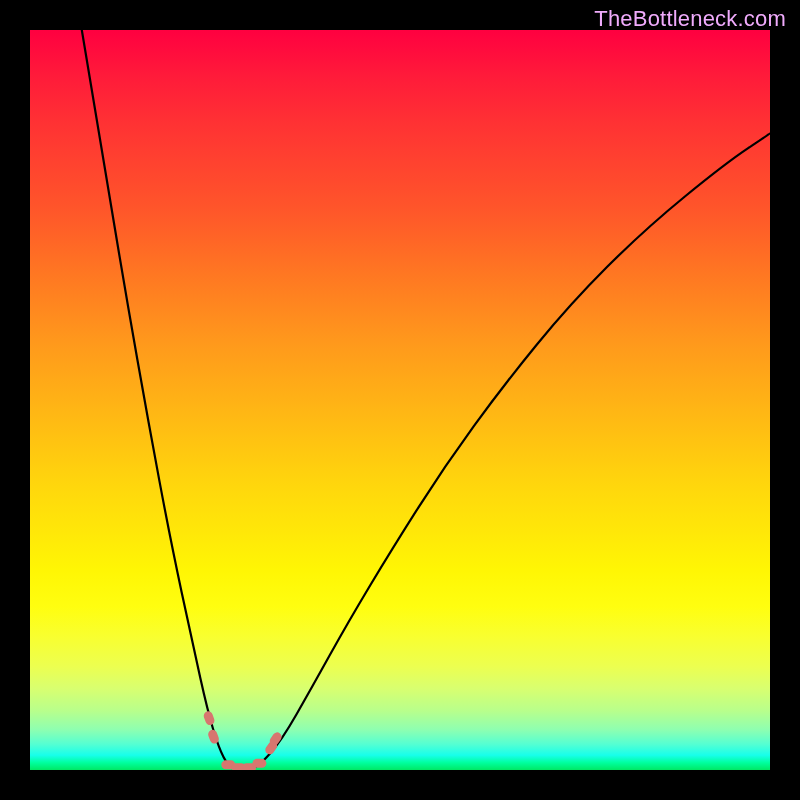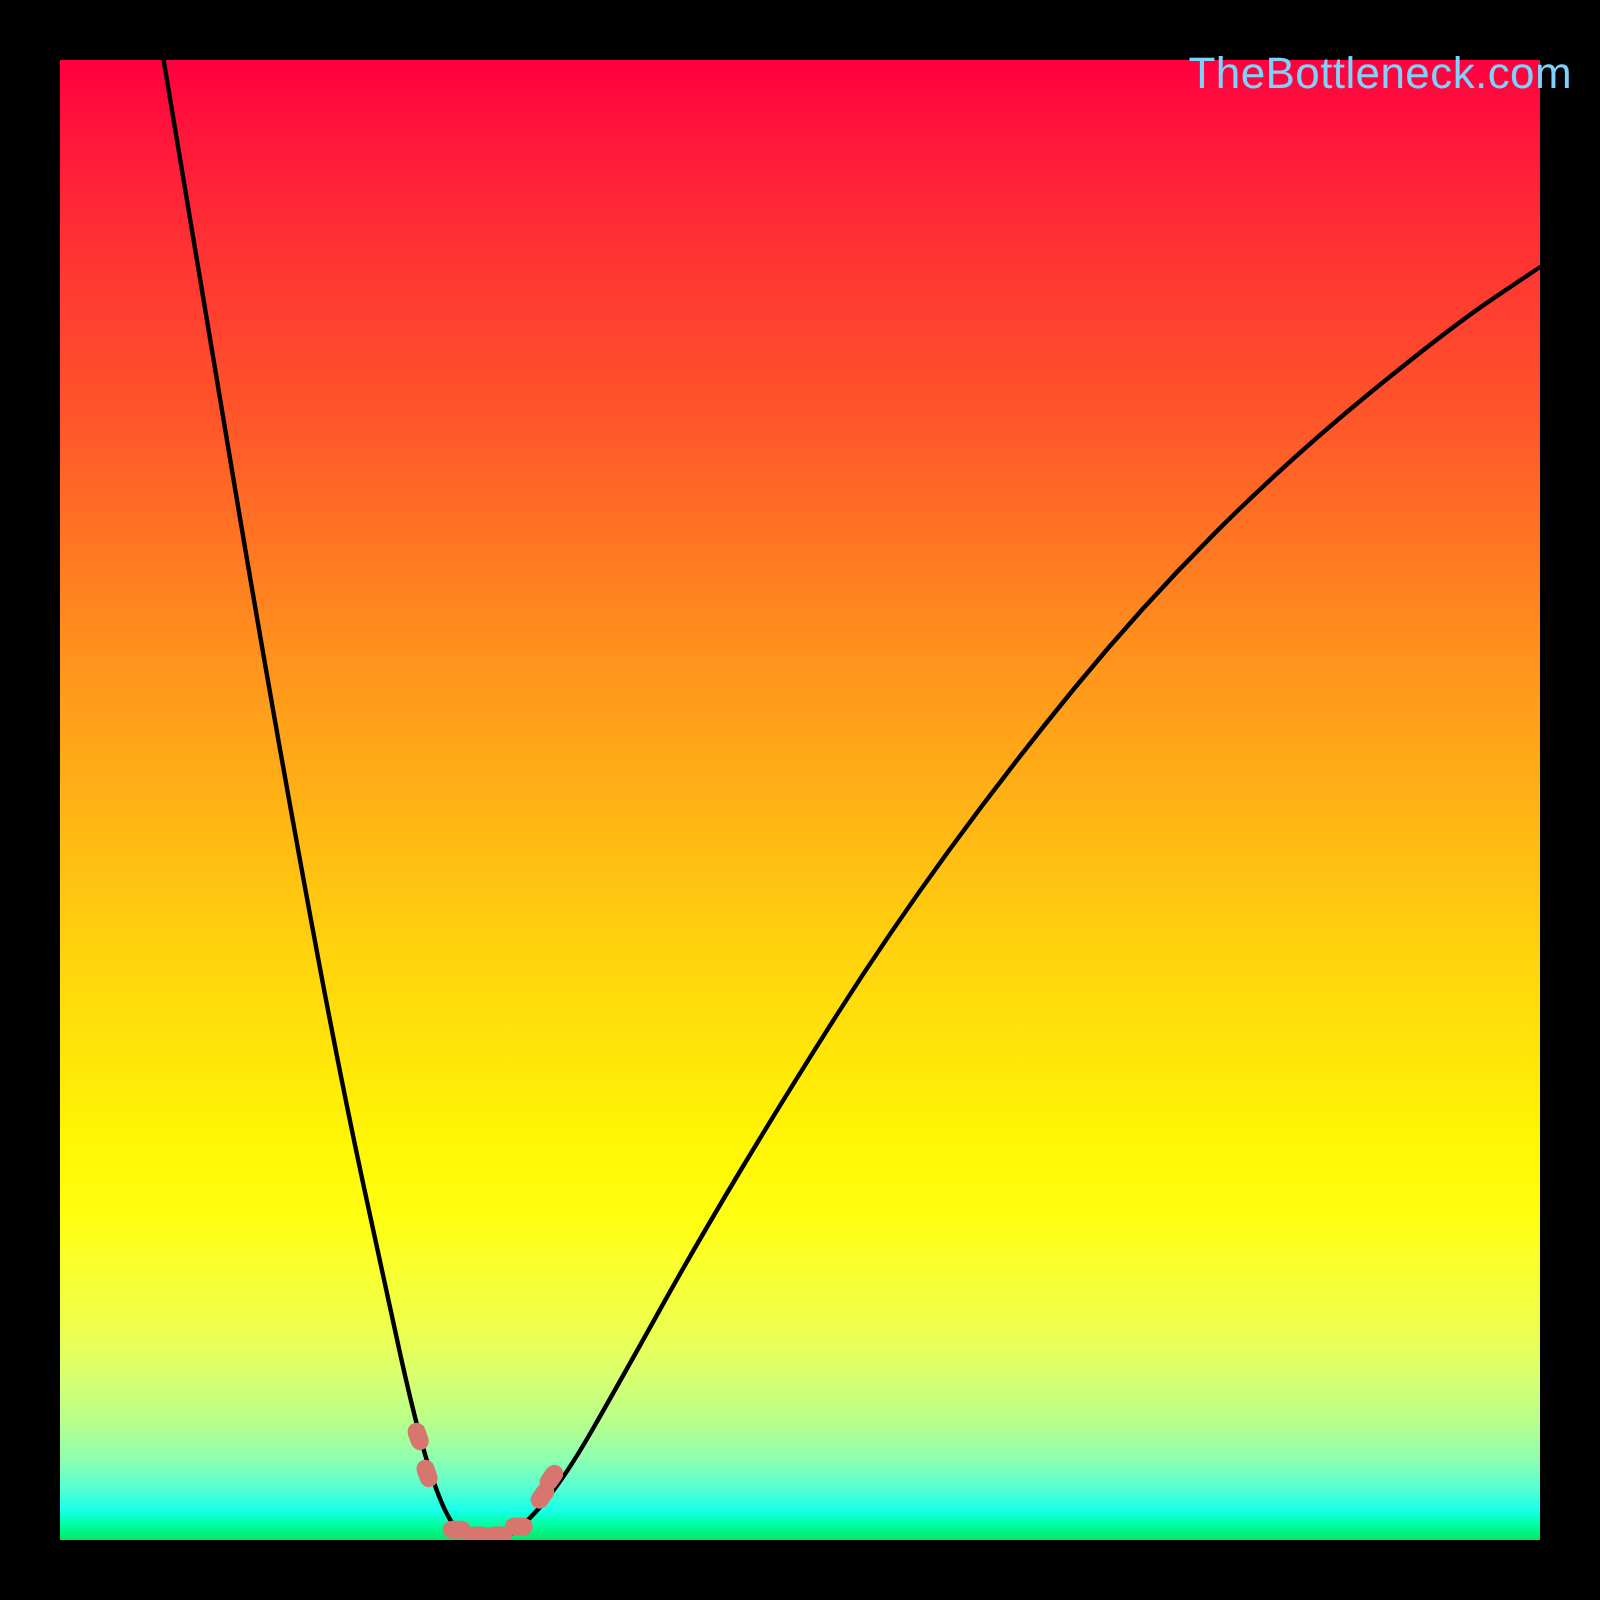--- a/index.html
+++ b/index.html
@@ -46,23 +46,23 @@
       #b8ff8c 92%,
       #8fffb0 94.5%,
       #55ffd2 96.5%,
       #18ffea 98%,
       #00ff9f 99%,
       #00e864 100%
     );
   }
   .watermark {
     position: absolute;
-    top: 24px;
+    top: 6px;
     right: 14px;
-    color: #7dd3fc;
+    color: #f0abfc;
     font-size: 22px;
     font-weight: 400;
     letter-spacing: 0.2px;
     user-select: none;
   }
   svg.curve-layer {
     position: absolute;
     left: 0; top: 0;
     width: 740px; height: 740px;
   }

